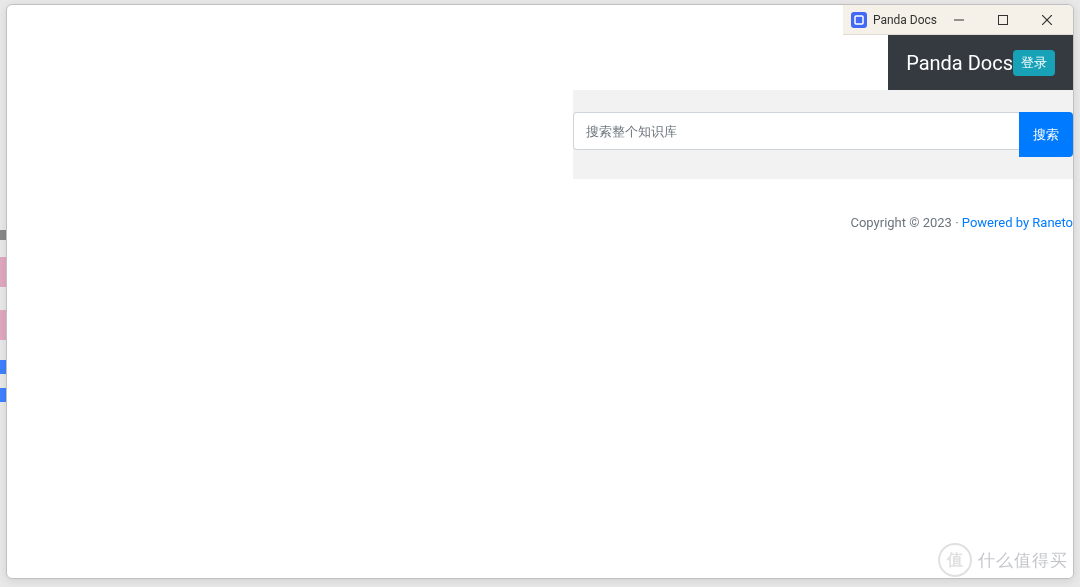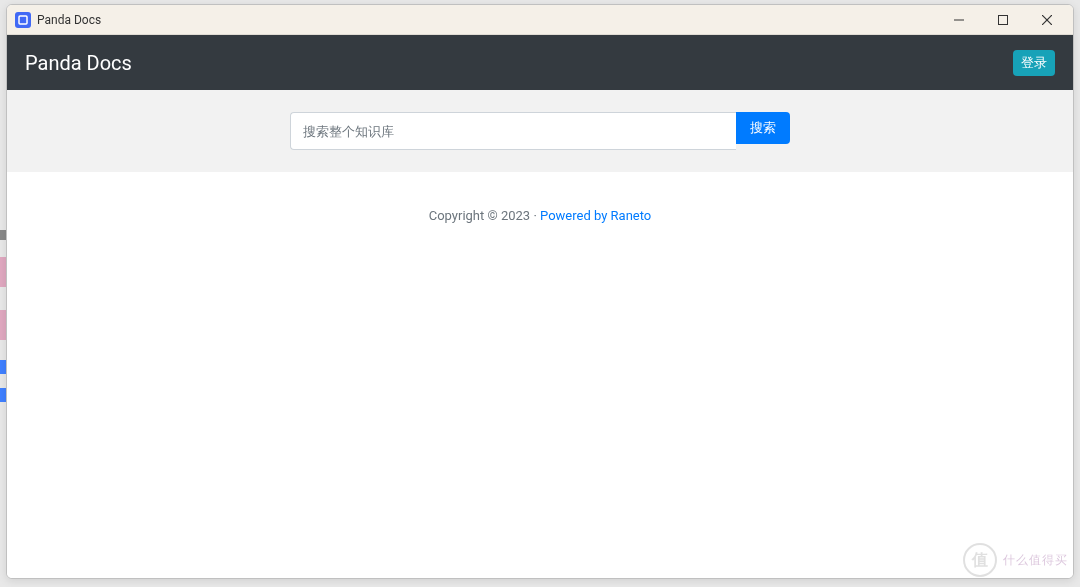--- a/index.html
+++ b/index.html
@@ -21,20 +21,21 @@
       left: 6px;
       right: 6px;
       bottom: 8px;
       background: #ffffff;
       border: 1px solid #c0c0c0;
       border-radius: 6px;
       overflow: hidden;
       display: flex;
       flex-direction: column;
       box-shadow: 0 2px 8px rgba(0,0,0,0.1);
+      align-items: flex-end;
     }
     .titlebar {
       height: 30px;
       background: #f5f0e8;
       display: flex;
       align-items: center;
       padding: 0 4px 0 8px;
       border-bottom: 1px solid #e0dcd4;
     }
     .titlebar-icon {
@@ -118,21 +119,21 @@
       color: #6c757d;
     }
     .search-btn {
       background: #007bff;
       color: #ffffff;
       border: none;
       border-radius: 0 4px 4px 0;
       padding: 0 14px;
       font-size: 13px;
       cursor: pointer;
-      height: 32px;
+      height: 45px;
     }
     .content {
       flex: 1;
       background: #ffffff;
     }
     .footer {
       text-align: center;
       padding: 36px 0 0 0;
       font-size: 13px;
       color: #6c757d;
@@ -157,22 +158,22 @@
       border: 2px solid #888;
       border-radius: 50%;
       display: flex;
       align-items: center;
       justify-content: center;
       font-size: 16px;
       color: #888;
       font-weight: bold;
     }
     .watermark-text {
-      font-size: 12px;
-      color: #701a75;
+      font-size: 17px;
+      color: #0f172a;
       font-weight: 500;
       letter-spacing: 1px;
     }
     .bg-hint {
       position: absolute;
       left: 0;
       width: 6px;
     }
     .hint1 { top: 230px; height: 10px; background: #888; }
     .hint2 { top: 257px; height: 30px; background: #e0a8c0; }

